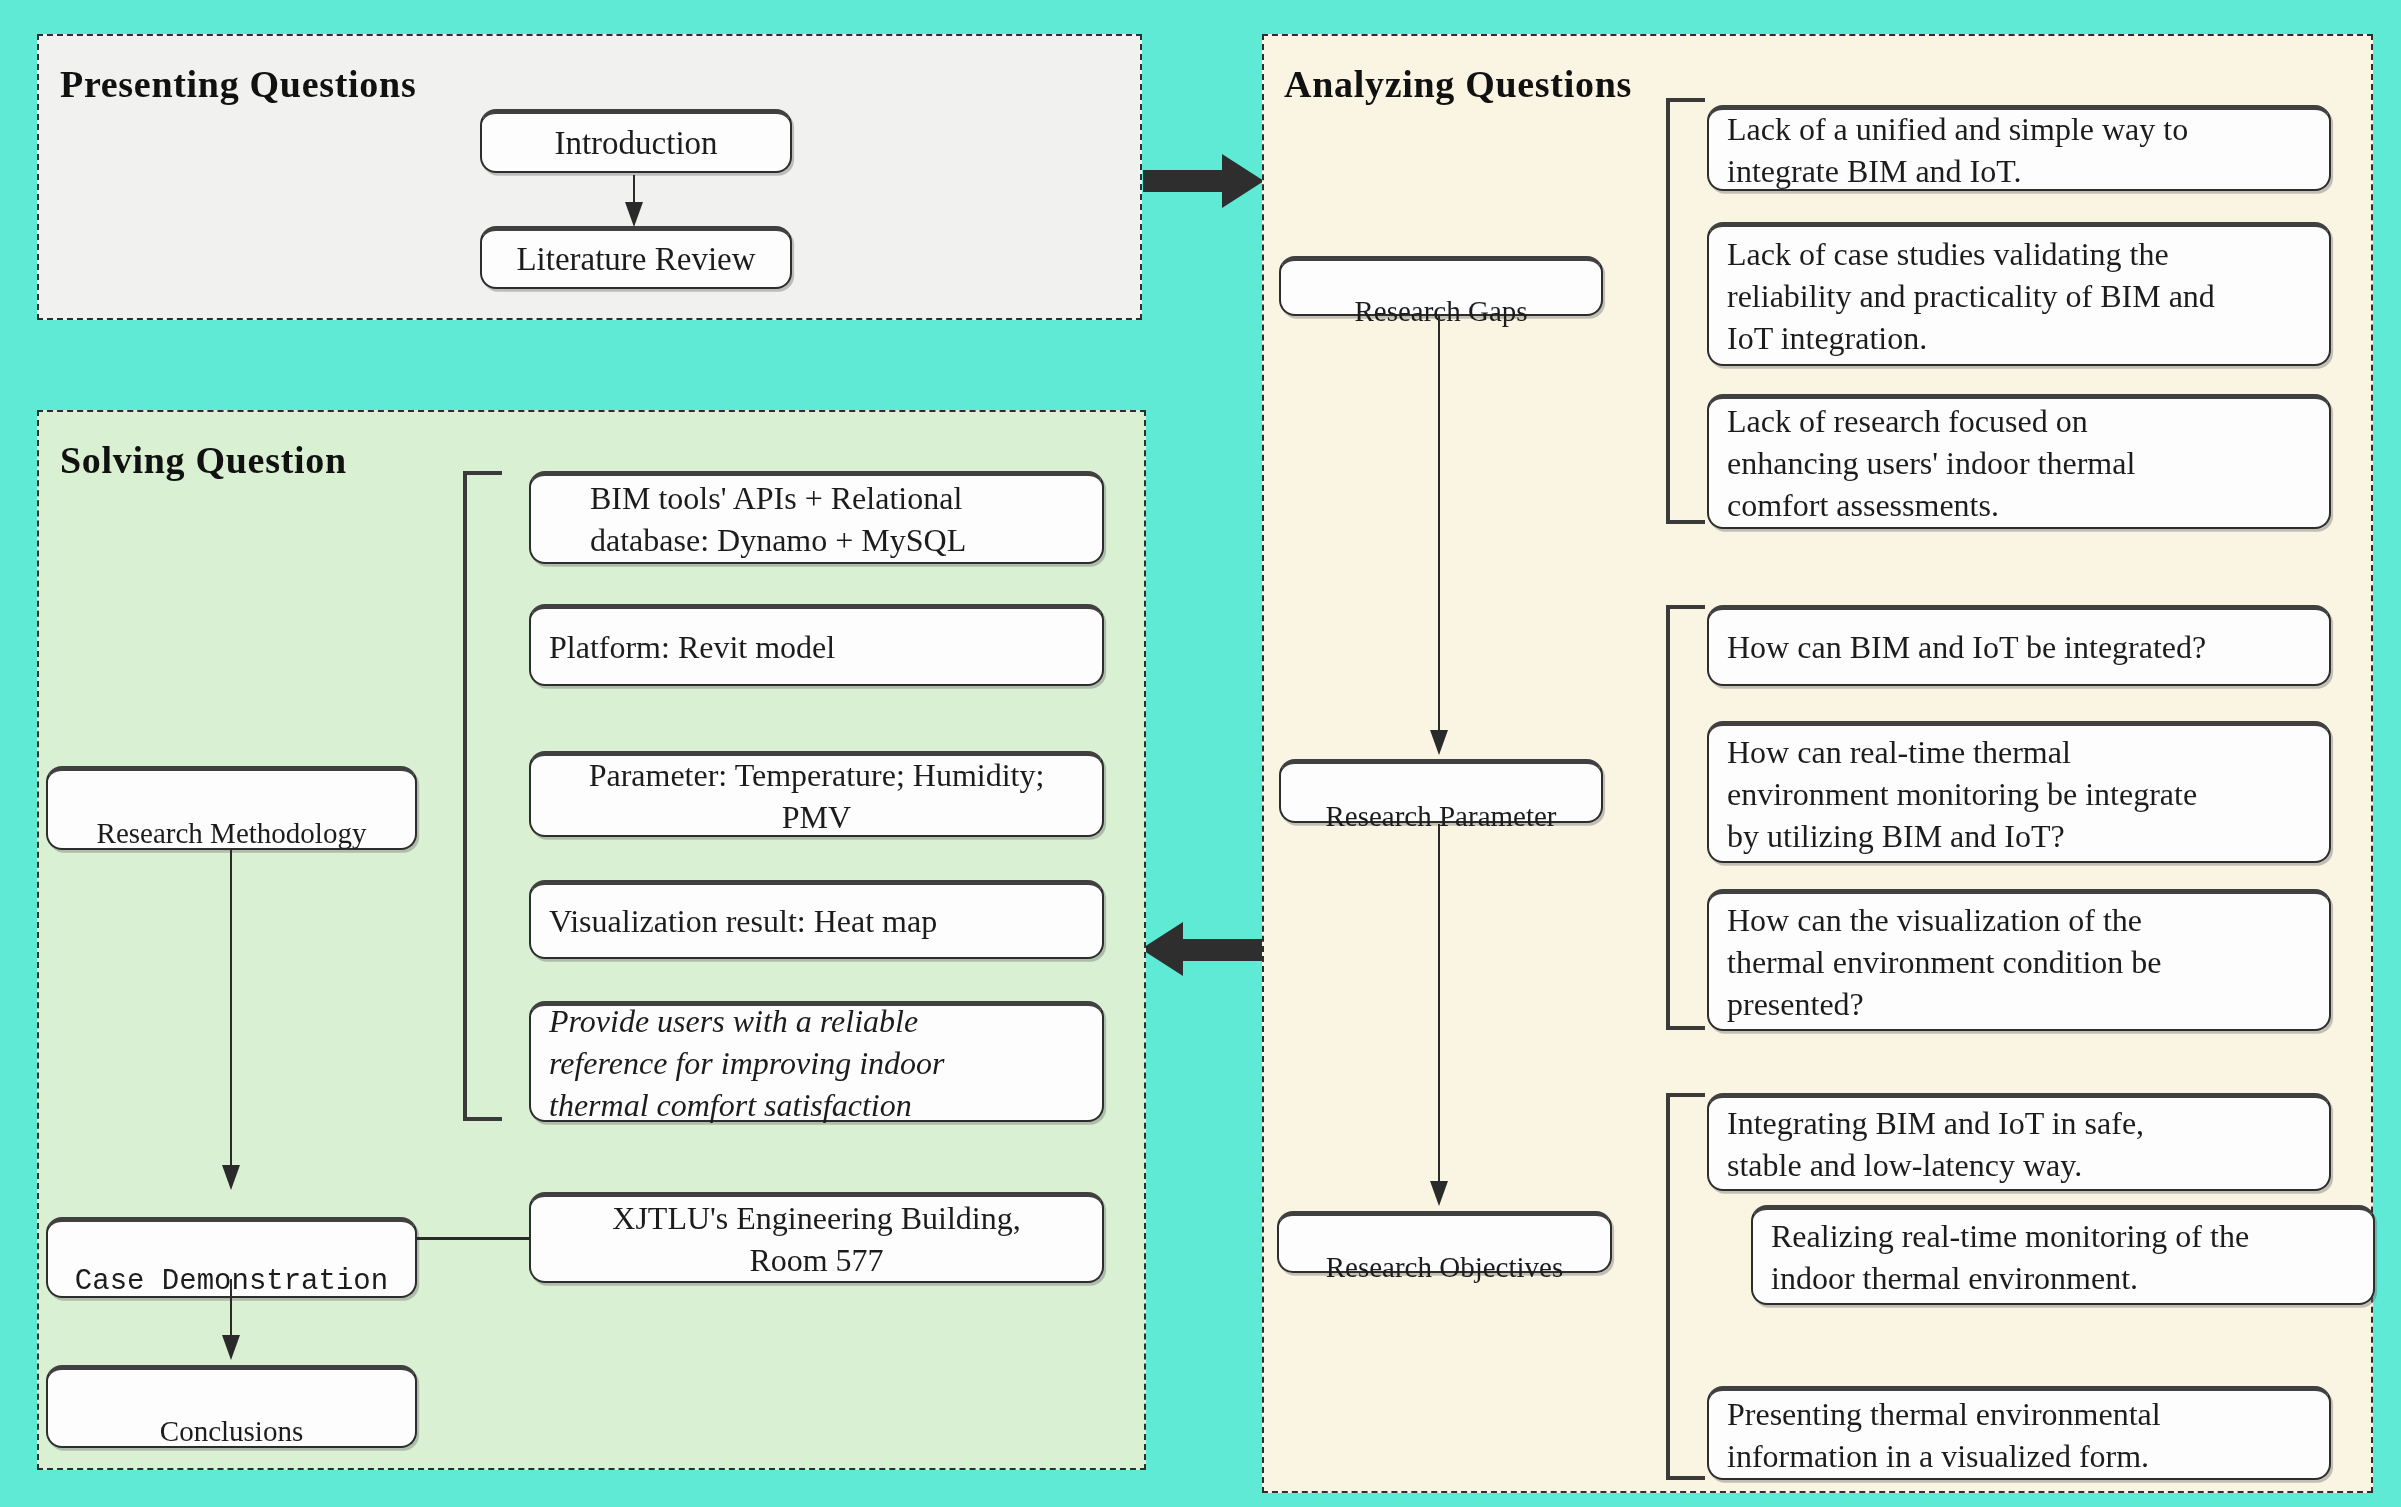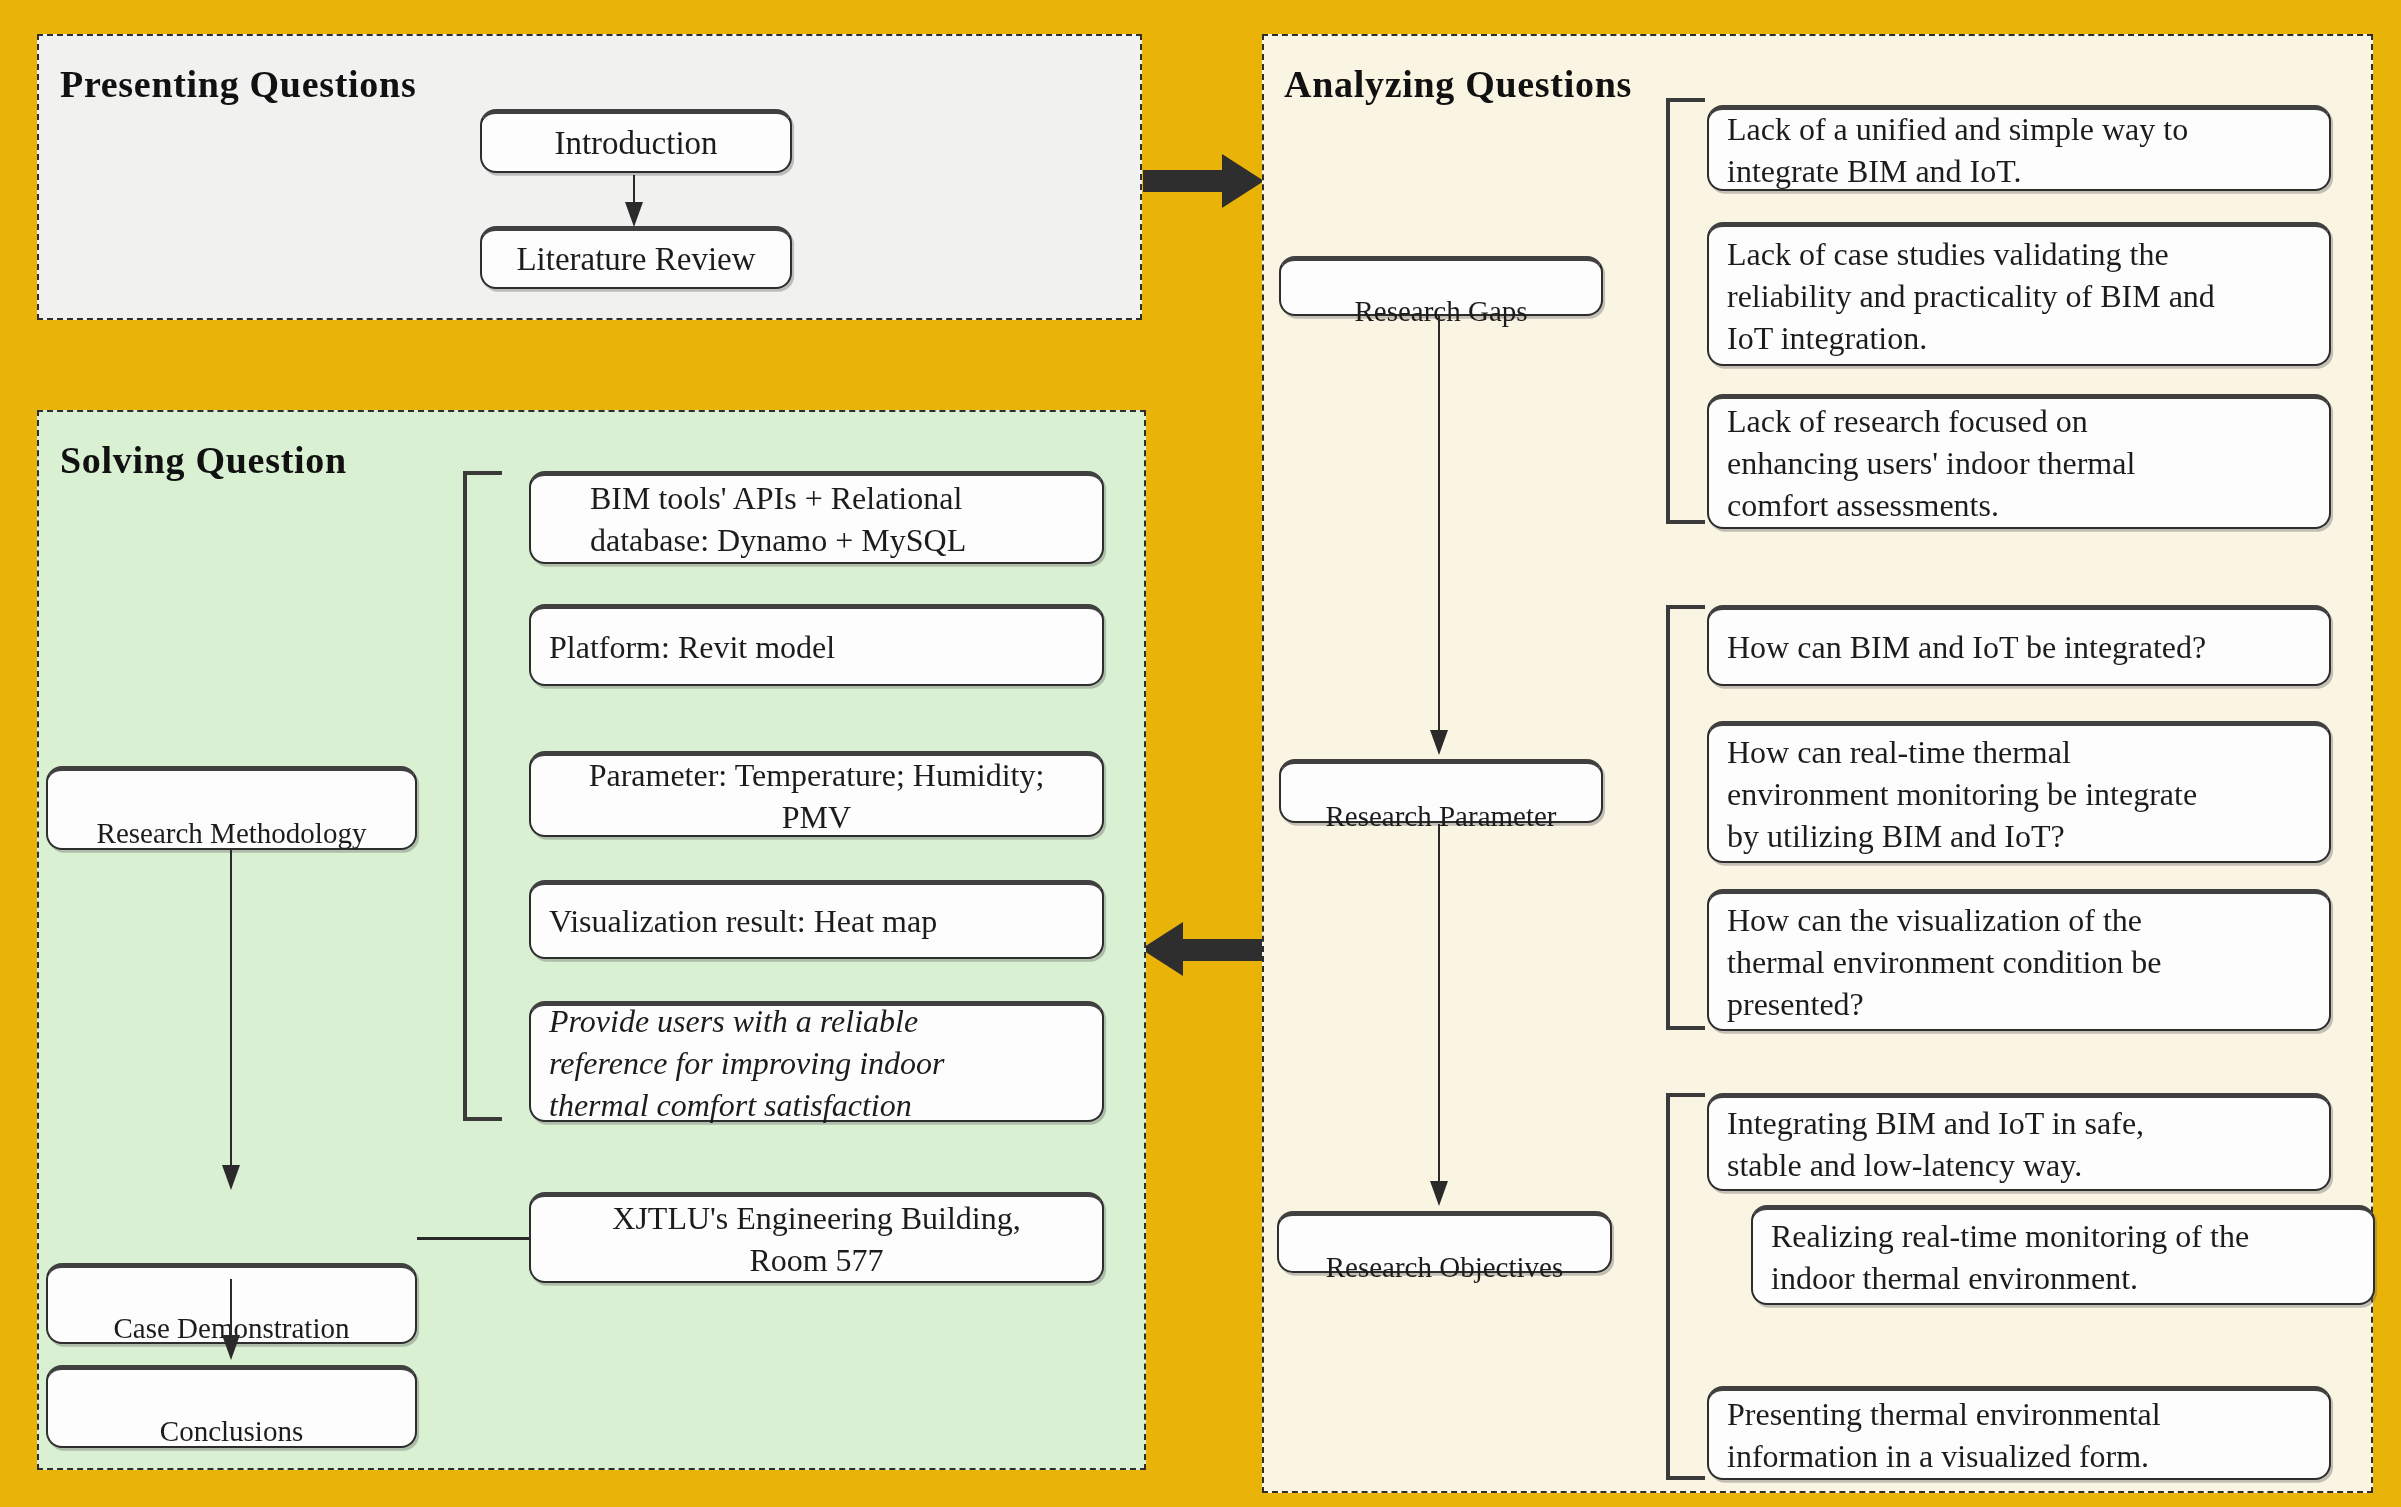--- a/index.html
+++ b/index.html
@@ -1,19 +1,19 @@
 <!DOCTYPE html>
 <html style="font-size:11.2px"><head>
 <meta charset="utf-8">
 <style>
   html,body{margin:0;padding:0;background:#ffffff;}
   .canvas{
     position:relative;
     width:2401px;height:1507px;
-    background:#eab308;
+    background:#5eead4;
     font-family:"Liberation Serif","DejaVu Serif",serif;
     color:#1c1c1c;
     overflow:hidden;
   }
   .section{
     position:absolute;
     border:2.8px dashed #2e2e2e;
     box-sizing:border-box;
   }
   .sec-title{
@@ -197,21 +197,21 @@
 reference for improving indoor
 thermal comfort satisfaction</div>
   </div>
 
   <div class="node center label-node" style="left:46px;top:766px;width:371px;height:84px;">
     <div class="txt">Research Methodology</div>
   </div>
 
   <div class="varrow" style="left:230px;top:850px;height:315px;"></div>
 
-  <div class="node center label-node" style="left:46px;top:1263px;width:371px;height:81px;">
+  <div class="node center label-node" style="left:46px;top:1217px;width:371px;height:81px;font-family:Liberation Mono, monospace;">
     <div class="txt">Case Demonstration</div>
   </div>
   <div class="hline" style="left:417px;top:1237px;width:112px;"></div>
   <div class="node center" style="left:529px;top:1192px;width:575px;height:91px;">
     <div class="txt">XJTLU's Engineering Building,
 Room 577</div>
   </div>
 
   <div class="varrow" style="left:230px;top:1279px;height:56px;"></div>
 

